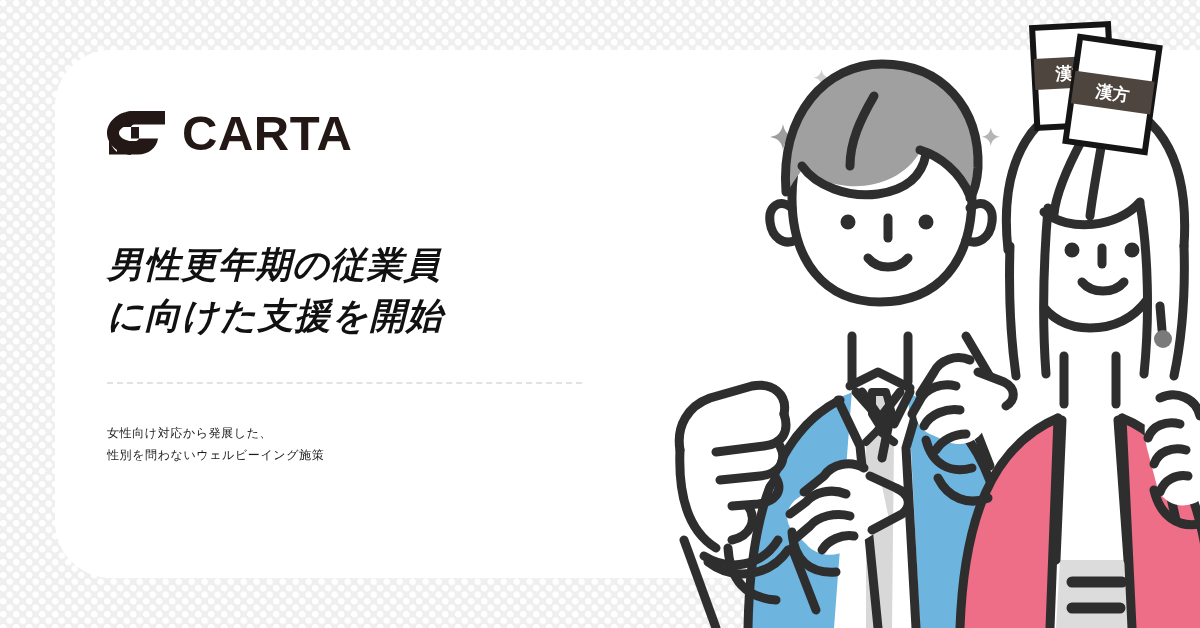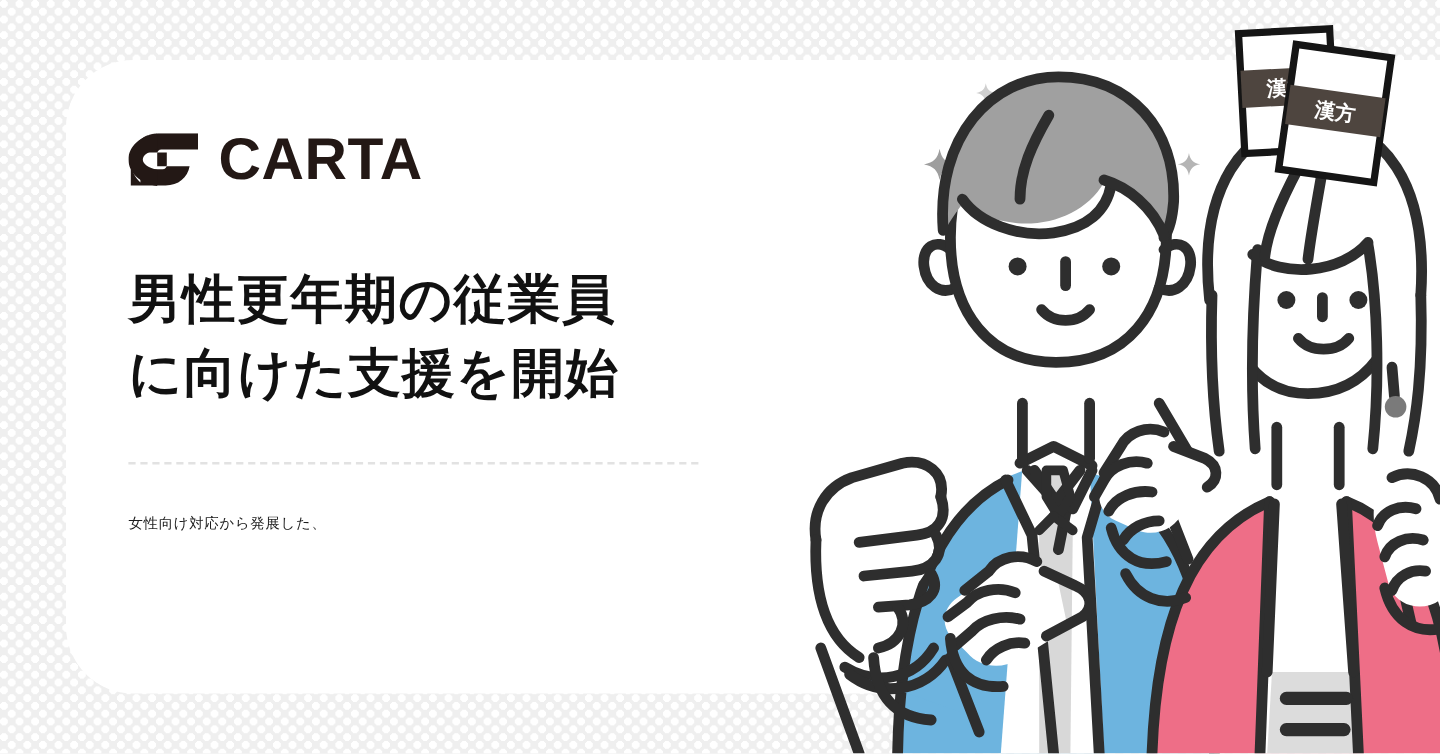--- a/index.html
+++ b/index.html
@@ -42,24 +42,25 @@
   #logo{ display:flex; align-items:center; height:56px; }
   #logo-mark{ width:62px; height:44px; display:block; }
   #logo-word{
     font-size:49px; font-weight:bold; color:#231815;
     letter-spacing:0.5px; margin-left:13px; line-height:1;
     font-family:"Liberation Sans",sans-serif;
   }
 
   
   #headline{
-    margin-top:58px;
-    font-size:44px; font-weight:bold; color:#111111;
+    margin-top:78px;
+    font-size:36px; font-weight:bold; color:#111111;
     line-height:1.42; letter-spacing:1px;
     font-family:"DejaVu Sans","Liberation Sans",sans-serif;
+    font-style:italic;
   }
   #headline .ln{ display:block; white-space:nowrap; }
 
   
   #divider{
     margin-top:41px;
     width:475px; height:0;
     border-top:2px dashed #e2e2e2;
   }
 
@@ -112,20 +113,21 @@
 
   <h1 id="headline">
     <span class="ln">男性更年期の従業員</span>
     <span class="ln">に向けた支援を開始</span>
   </h1>
 
   <div id="divider"></div>
 
   <p id="subtitle">
     <span class="ln">女性向け対応から発展した、</span>
+    <span class="ln">性別を問わないウェルビーイング施策</span>
   </p>
 
 </div>
 
 <div id="illustration">
 <svg viewBox="0 0 580 628" xmlns="http://www.w3.org/2000/svg">
   <defs>
     <clipPath id="clipAll">
           <rect x="0" y="0" width="580" height="628"></rect>
         </clipPath>

